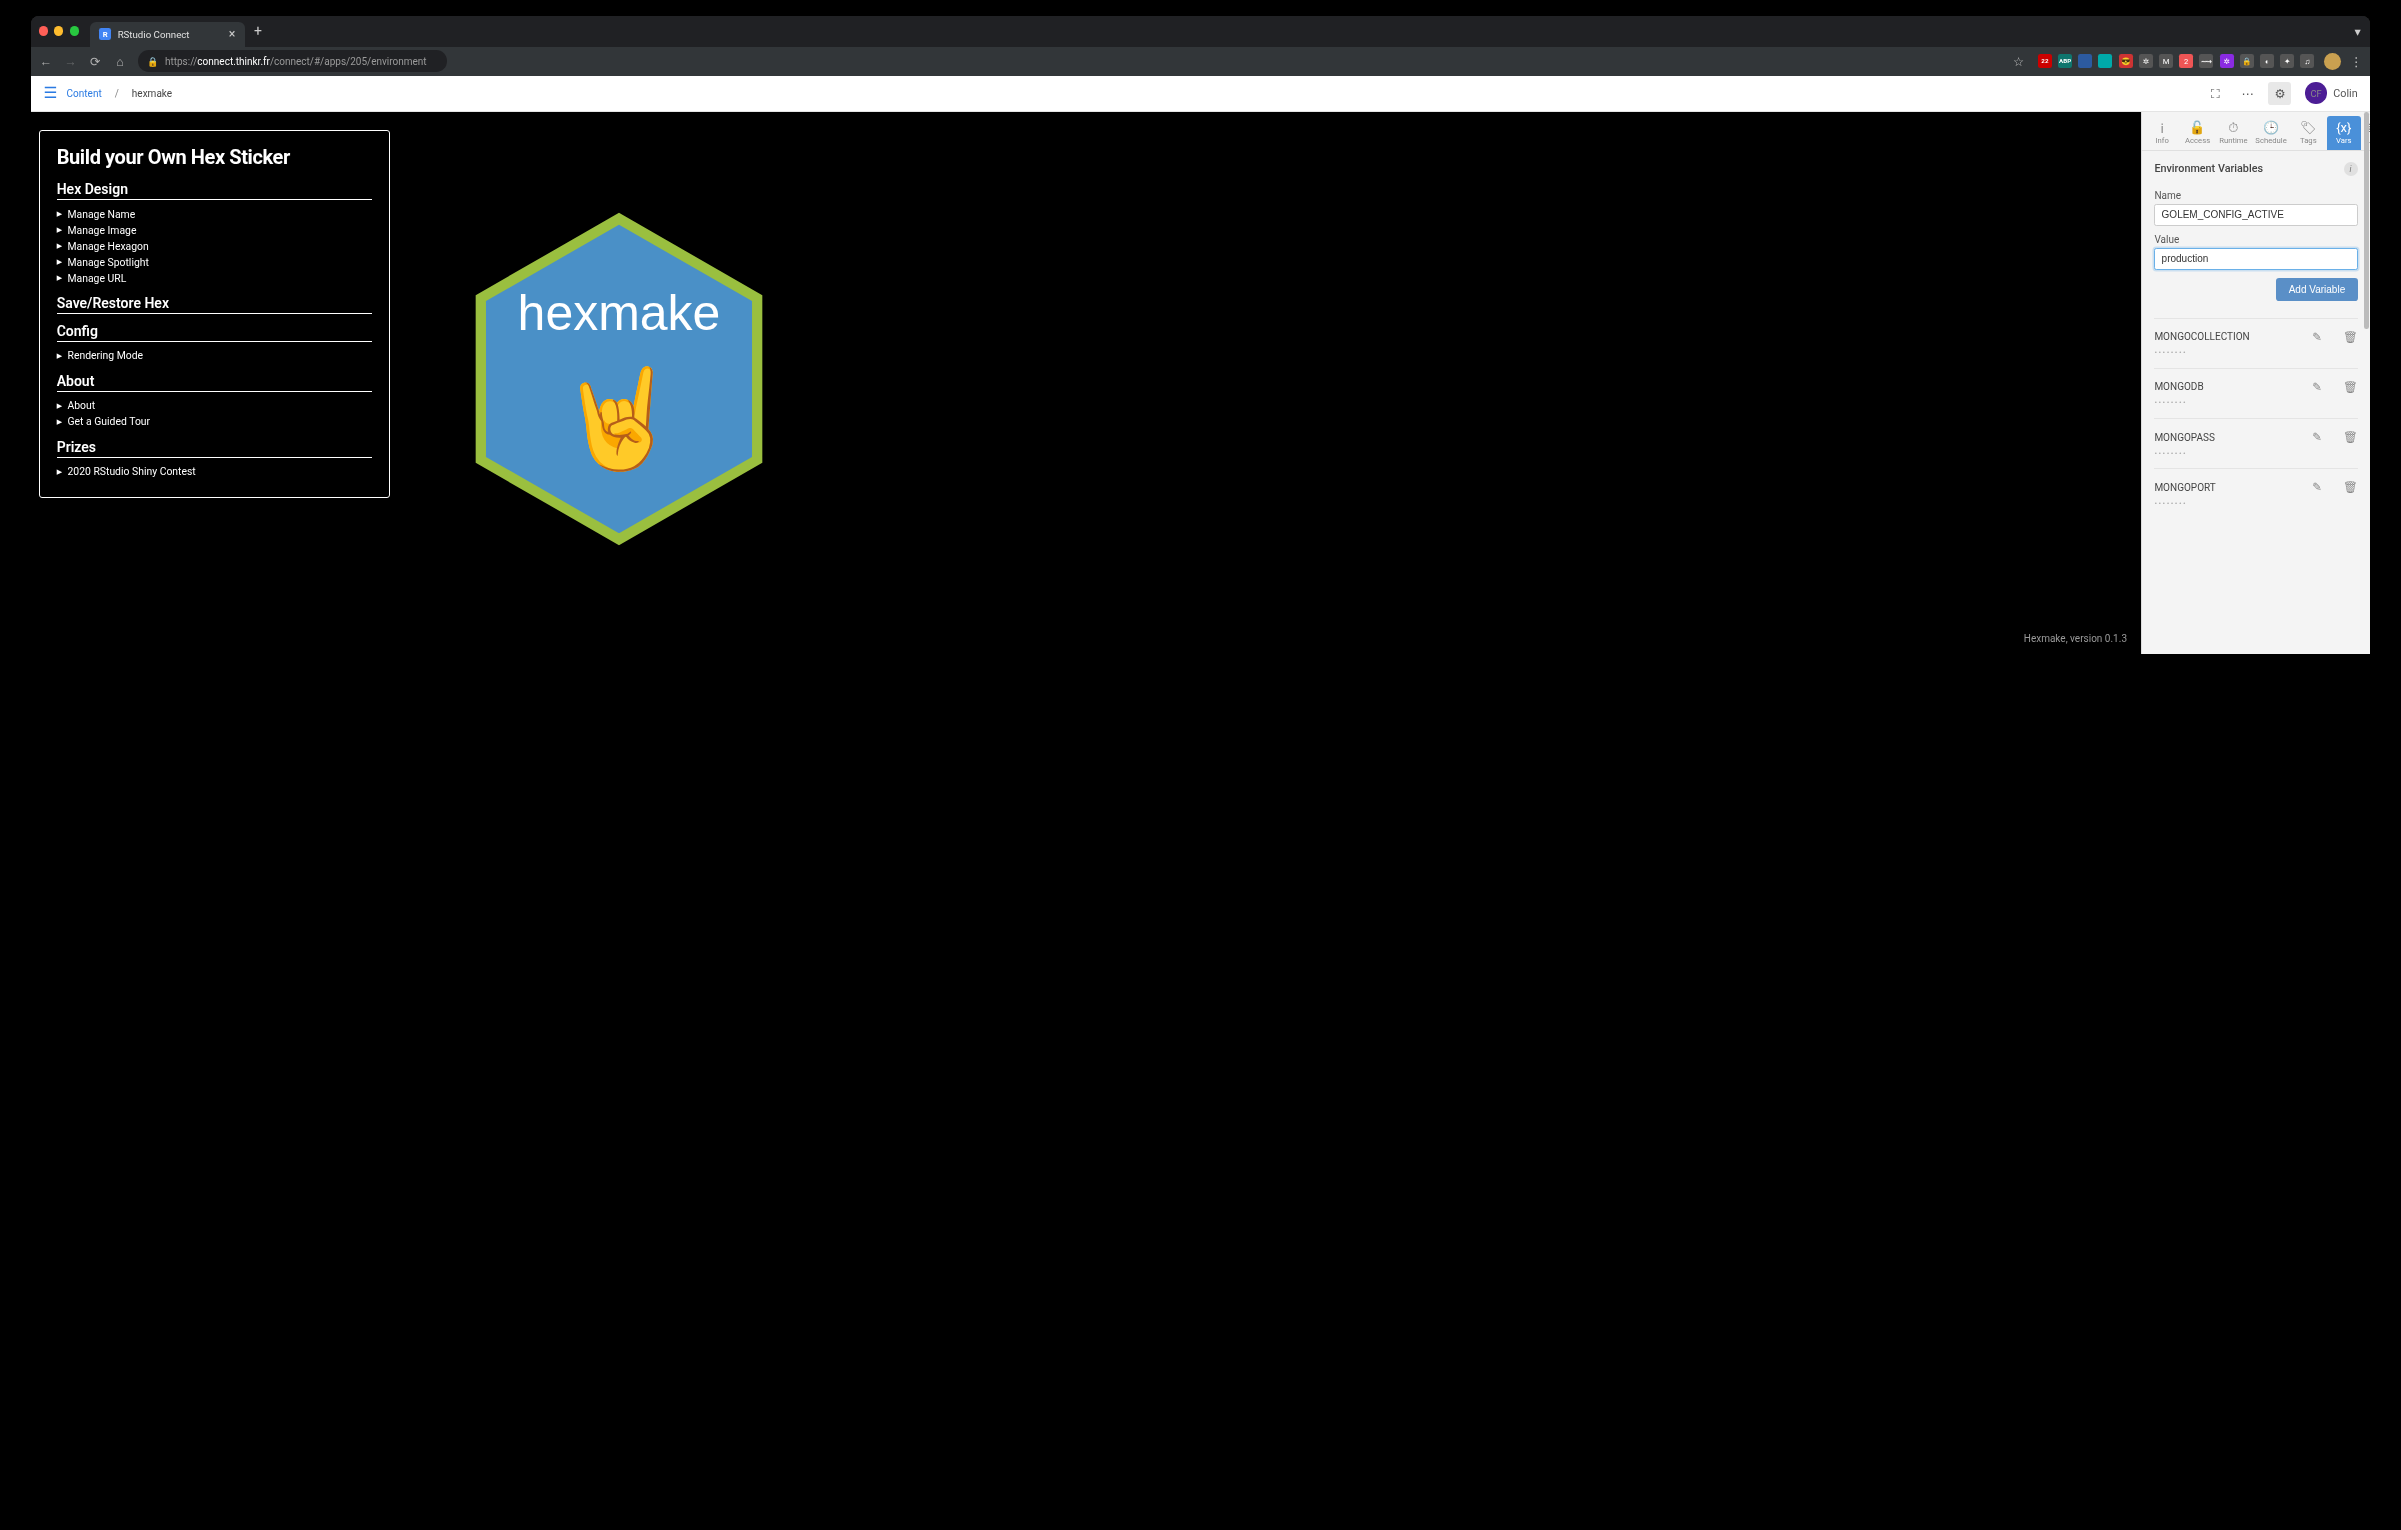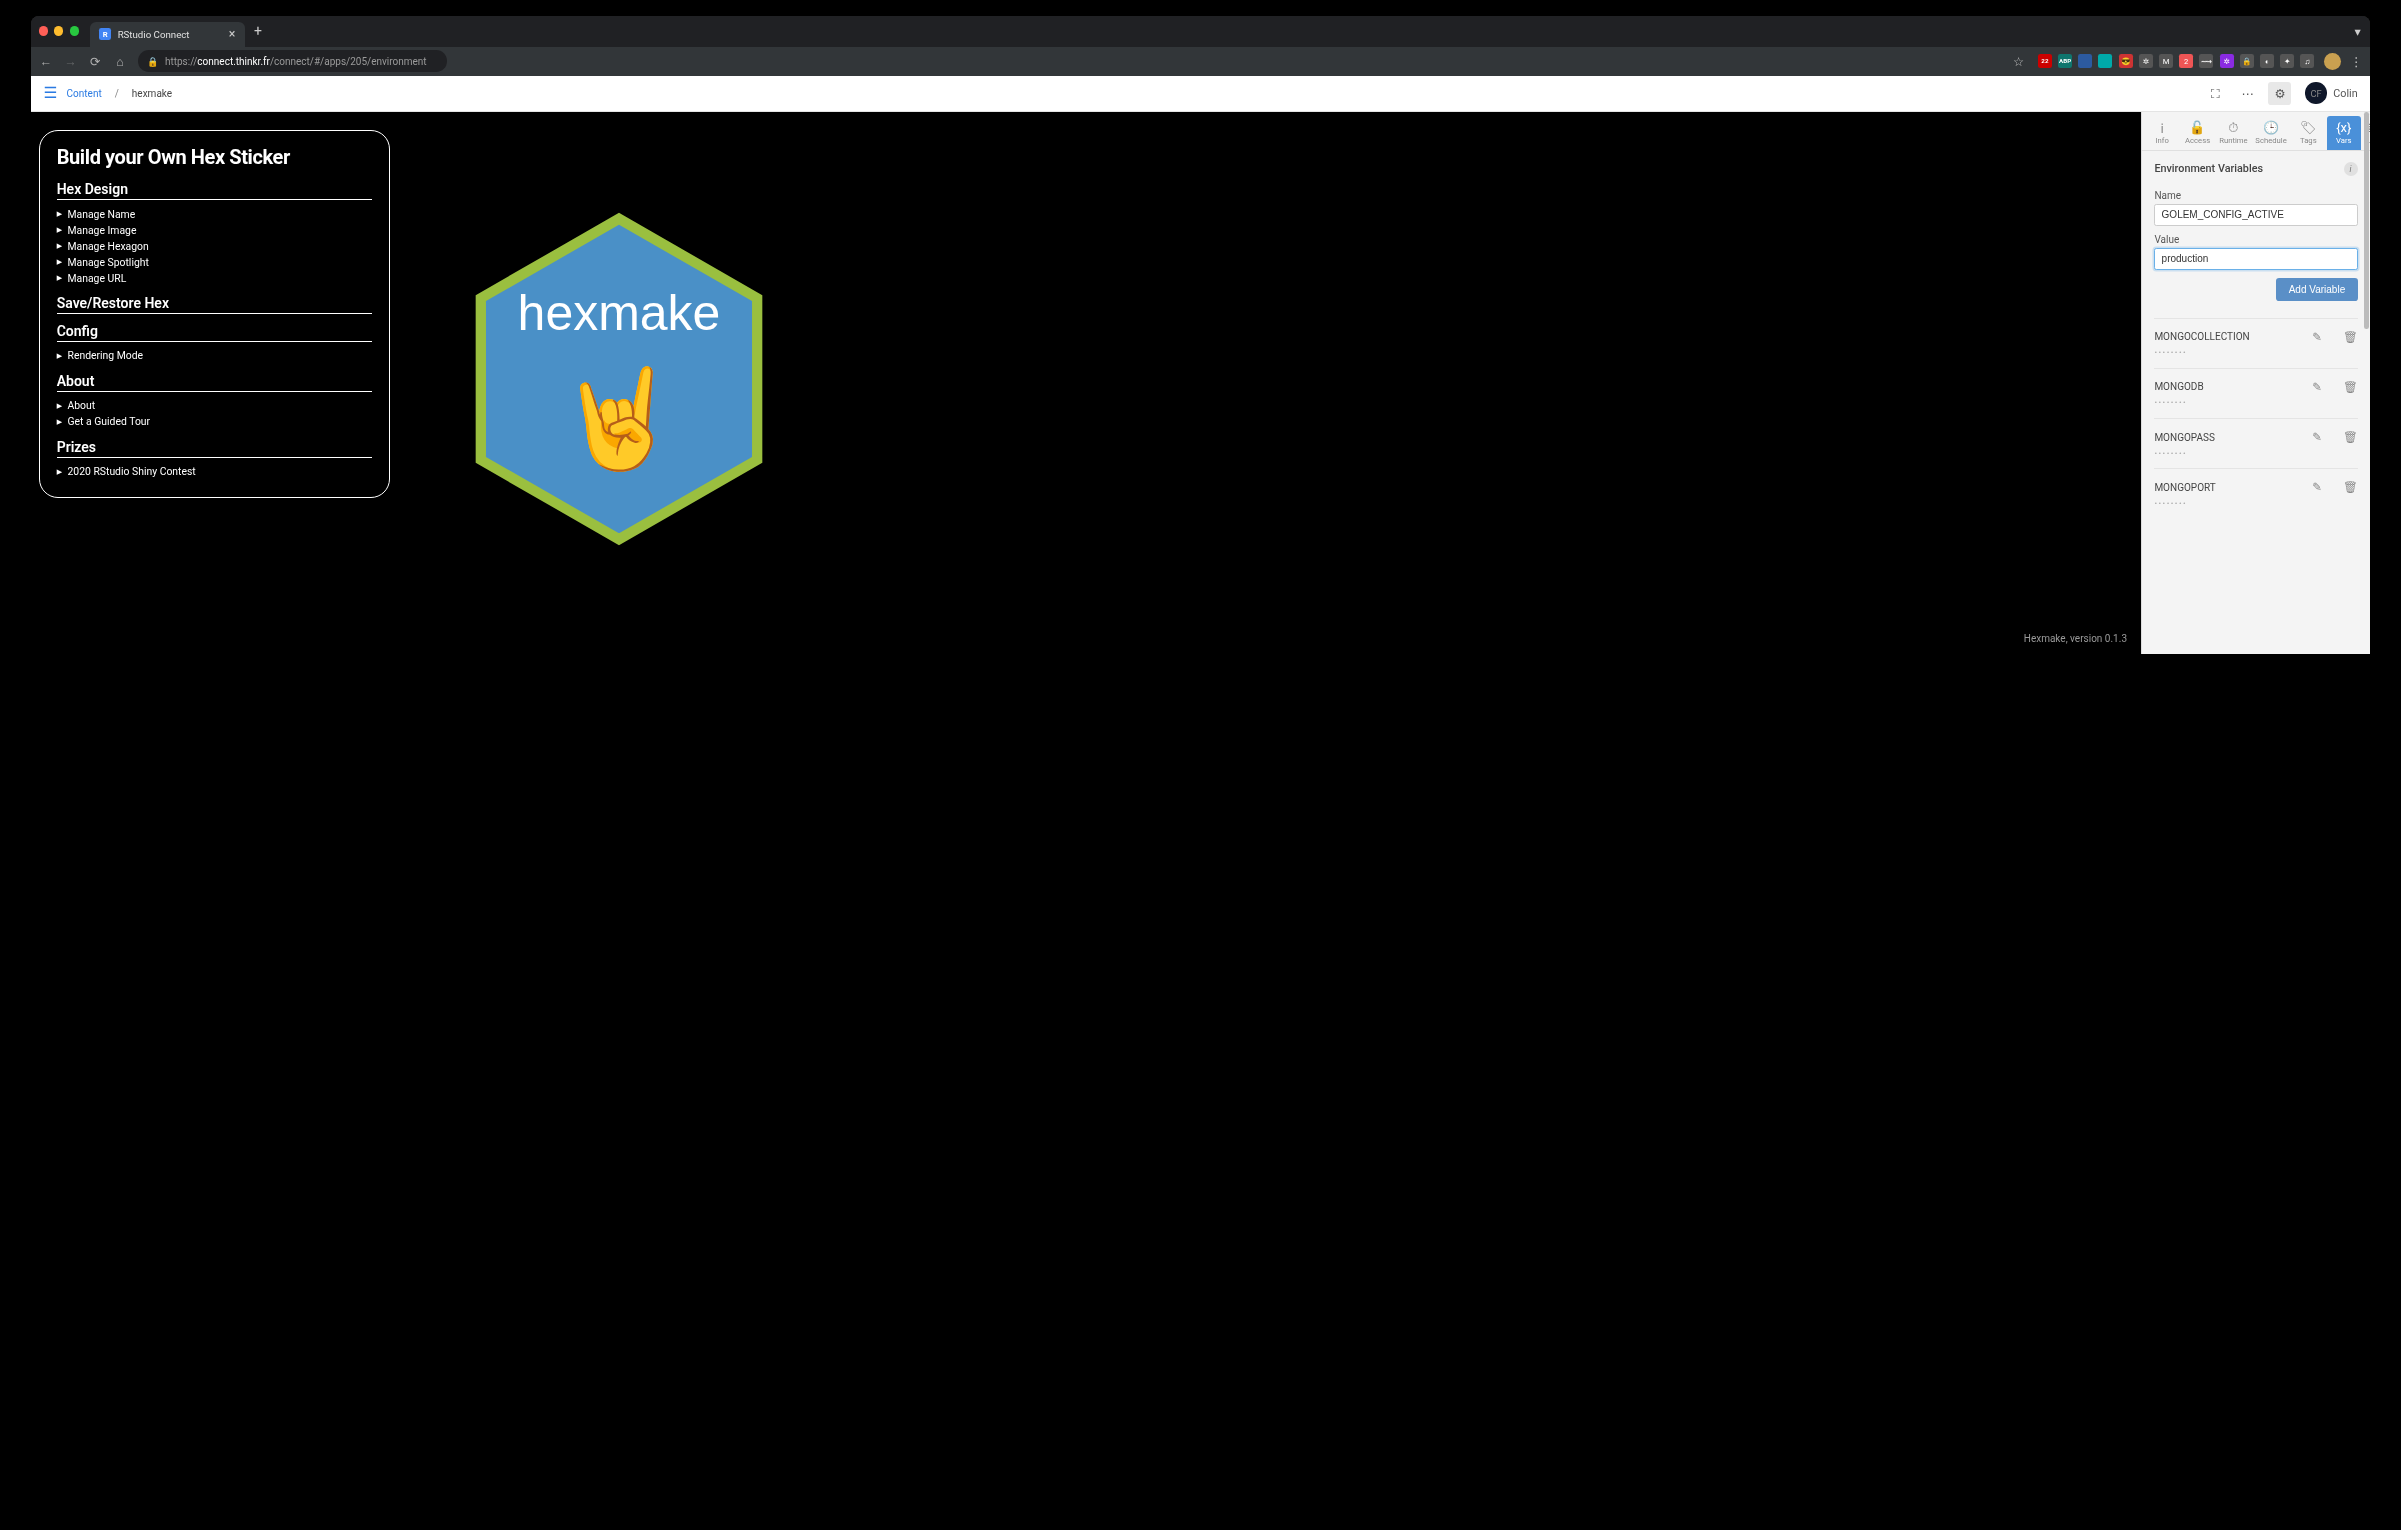--- a/index.html
+++ b/index.html
@@ -40,31 +40,31 @@
 
 .connect-header { display:flex; align-items:center; height:36px; background:#fff; border-bottom:0.8px solid #e4e4e4; padding:0 12.4px; gap:9.3px;}
 .hamburger { color:#2a7ae2; font-size:15.5px; }
 .breadcrumb { display:flex; align-items:center; gap:13px; font-size:10px; color:#444;}
 .breadcrumb a { color:#2a7ae2; text-decoration:none; font-weight:400;}
 .breadcrumb .sep { color:#888; }
 .header-spacer { flex:1;}
 .header-btn { width:23px; height:23px; display:flex; align-items:center; justify-content:center; color:#555; border-radius:3.1px; font-size:12.4px;}
 .header-btn.gear { background:#e8e8e8; }
 .user-badge { display:flex; align-items:center; gap:6.2px; margin-left:4.6px; }
-.user-avatar { width:21.7px; height:21.7px; border-radius:50%; background:#0f172a; color:#888; display:flex; align-items:center; justify-content:center; font-size:9.3px; font-weight:400;}
+.user-avatar { width:21.7px; height:21.7px; border-radius:50%; background:#4c1d95; color:#888; display:flex; align-items:center; justify-content:center; font-size:9.3px; font-weight:400;}
 .user-name { color:#555; font-size:10.8px;}
 
 
 .main-area { display:flex; height:542px; }
 .app-frame { flex:1; background:#000; position:relative; overflow:hidden;}
 .right-panel { width:229px; background:#f4f4f4; border-left:0.8px solid #ddd; display:flex; flex-direction:column; position:relative;}
 .right-panel::after { content:''; position:absolute; right:1.5px; top:0; width:4.6px; height:217px; background:#bbb; border-radius:2.3px;}
 
 
-.app-sidebar { position:absolute; left:7.7px; top:18.6px; width:351px; border:1.5px solid #fff; border-radius:19px; padding:14px 17px 17px 17px; color:#fff;}
+.app-sidebar { position:absolute; left:7.7px; top:18.6px; width:351px; border:1.5px solid #fff; border-radius:3px; padding:14px 17px 17px 17px; color:#fff;}
 .app-title { font-size:20px; font-weight:700; margin-bottom:12.4px; letter-spacing:-0.4px;}
 .section-head { font-size:14px; font-weight:600; border-bottom:0.8px solid #fff; padding-bottom:1.5px; margin-top:9.3px; margin-bottom:6.2px;}
 .section-head:first-of-type { margin-top:4px;}
 .item-list { list-style:none; }
 .item-list li { font-size:10.4px; padding:1.5px 0 1.5px 10.8px; position:relative; cursor:pointer;}
 .item-list li::before { content:'▶'; position:absolute; left:0; font-size:7px; top:3.9px;}
 
 .hex-wrap { position:absolute; left:433px; top:89px; width:309px; height:356px; display:flex; align-items:center; justify-content:center;}
 .hex-svg { width:294px; height:340px;}
 .version { position:absolute; right:14px; bottom:9.3px; color:#999; font-size:10px;}

